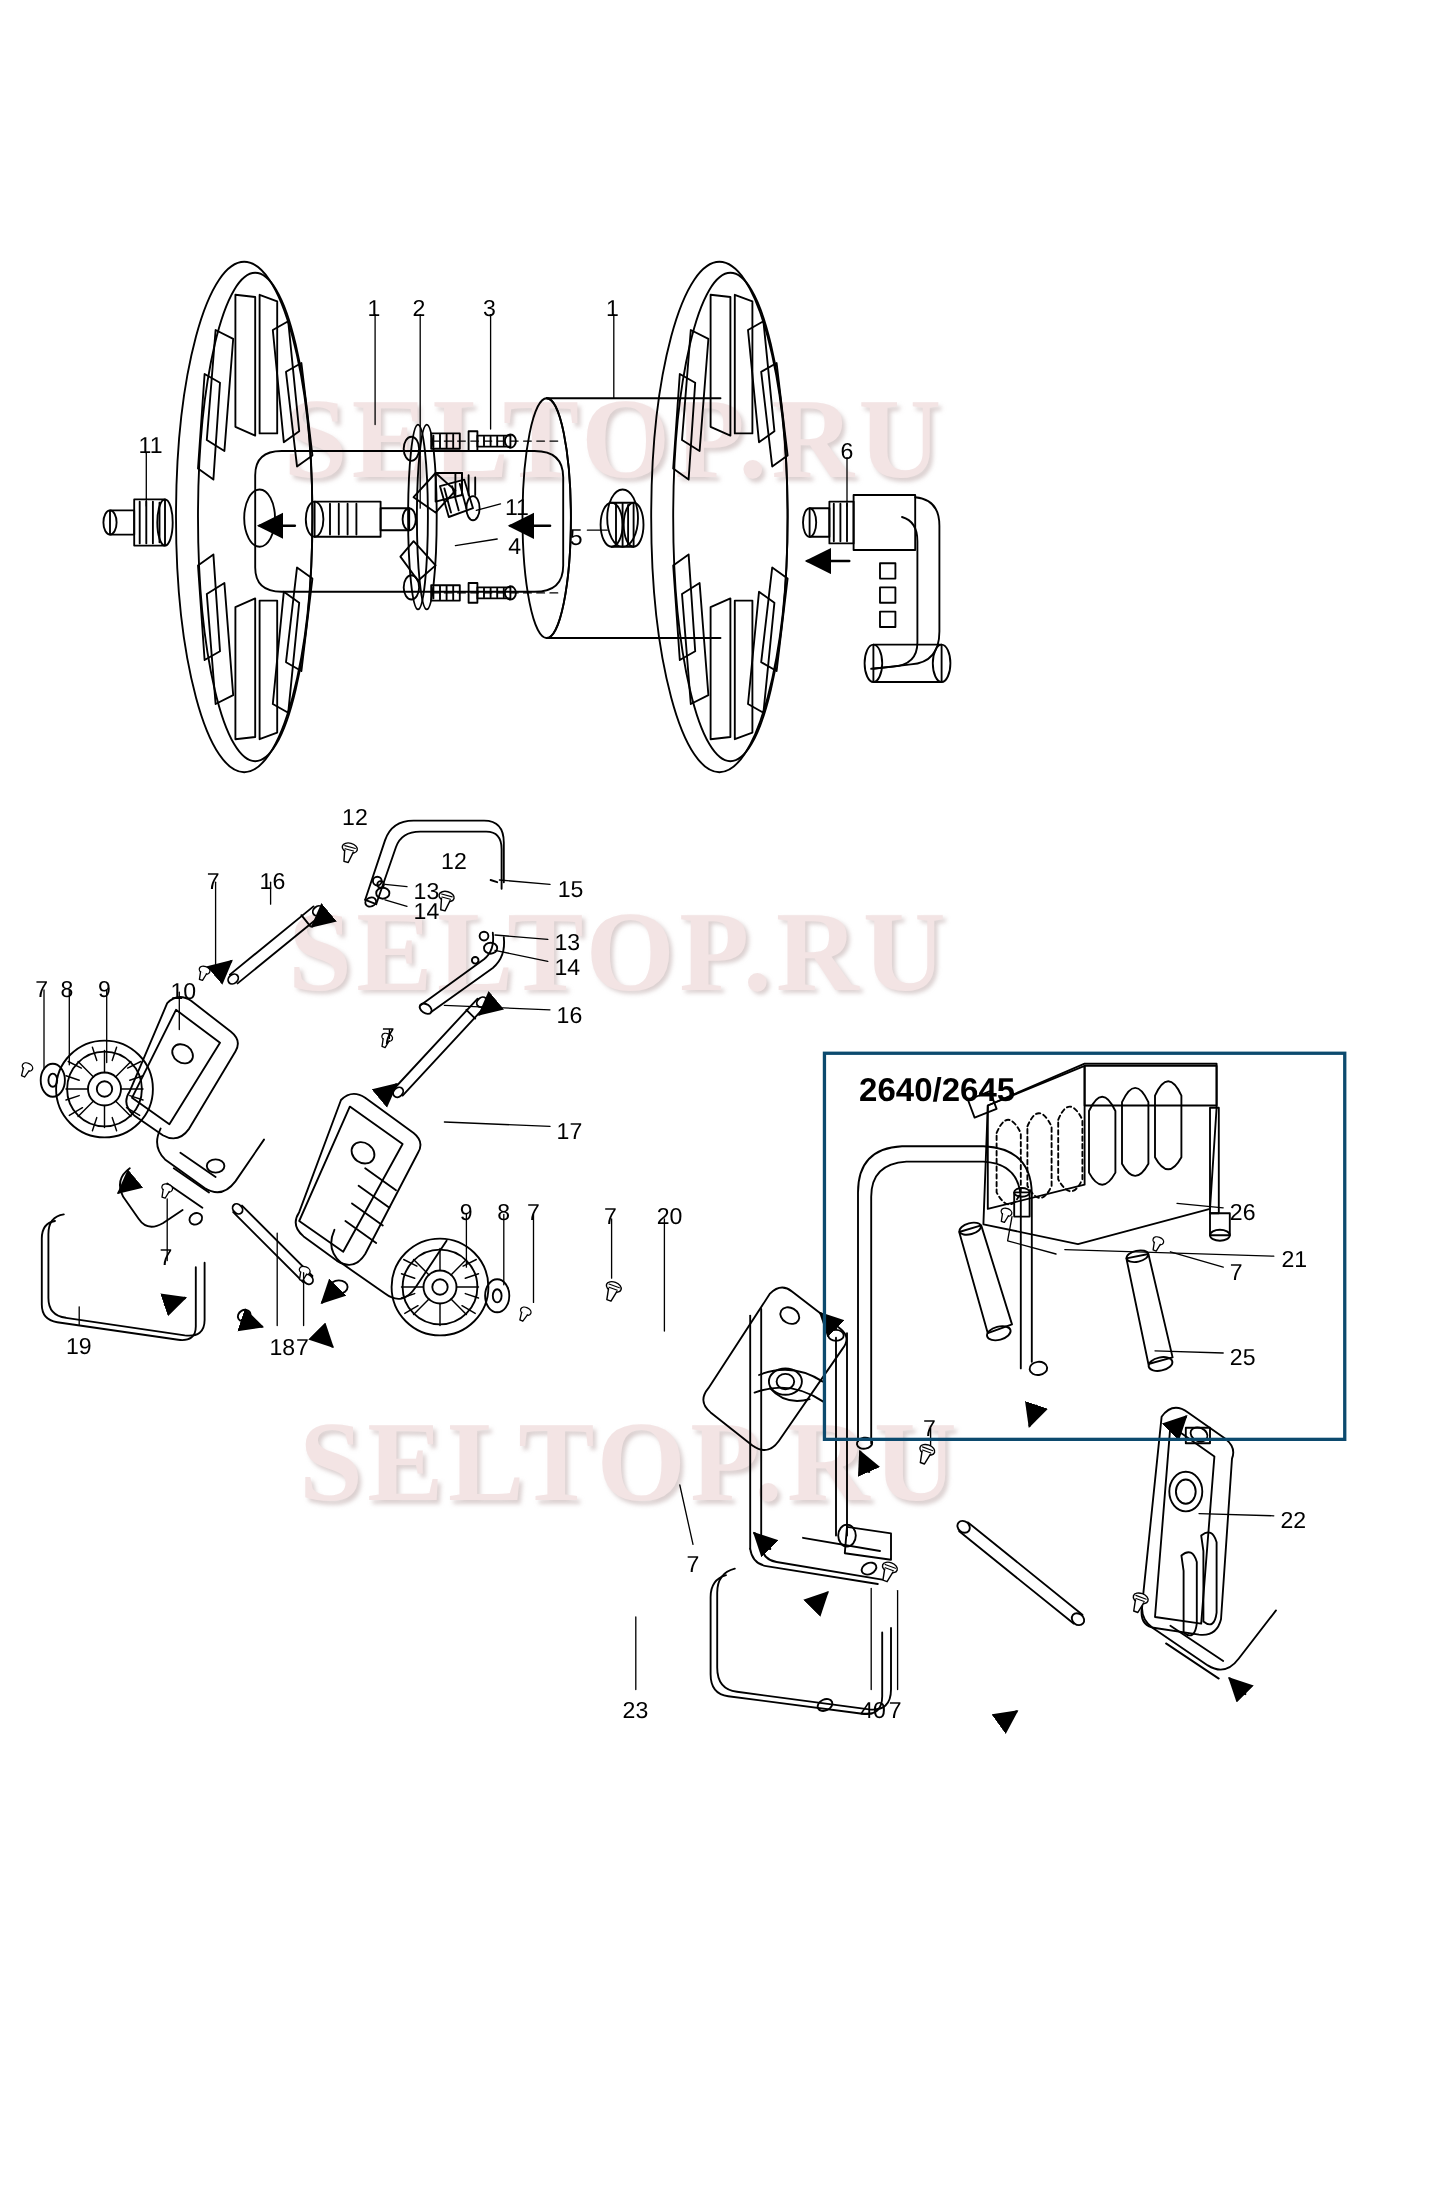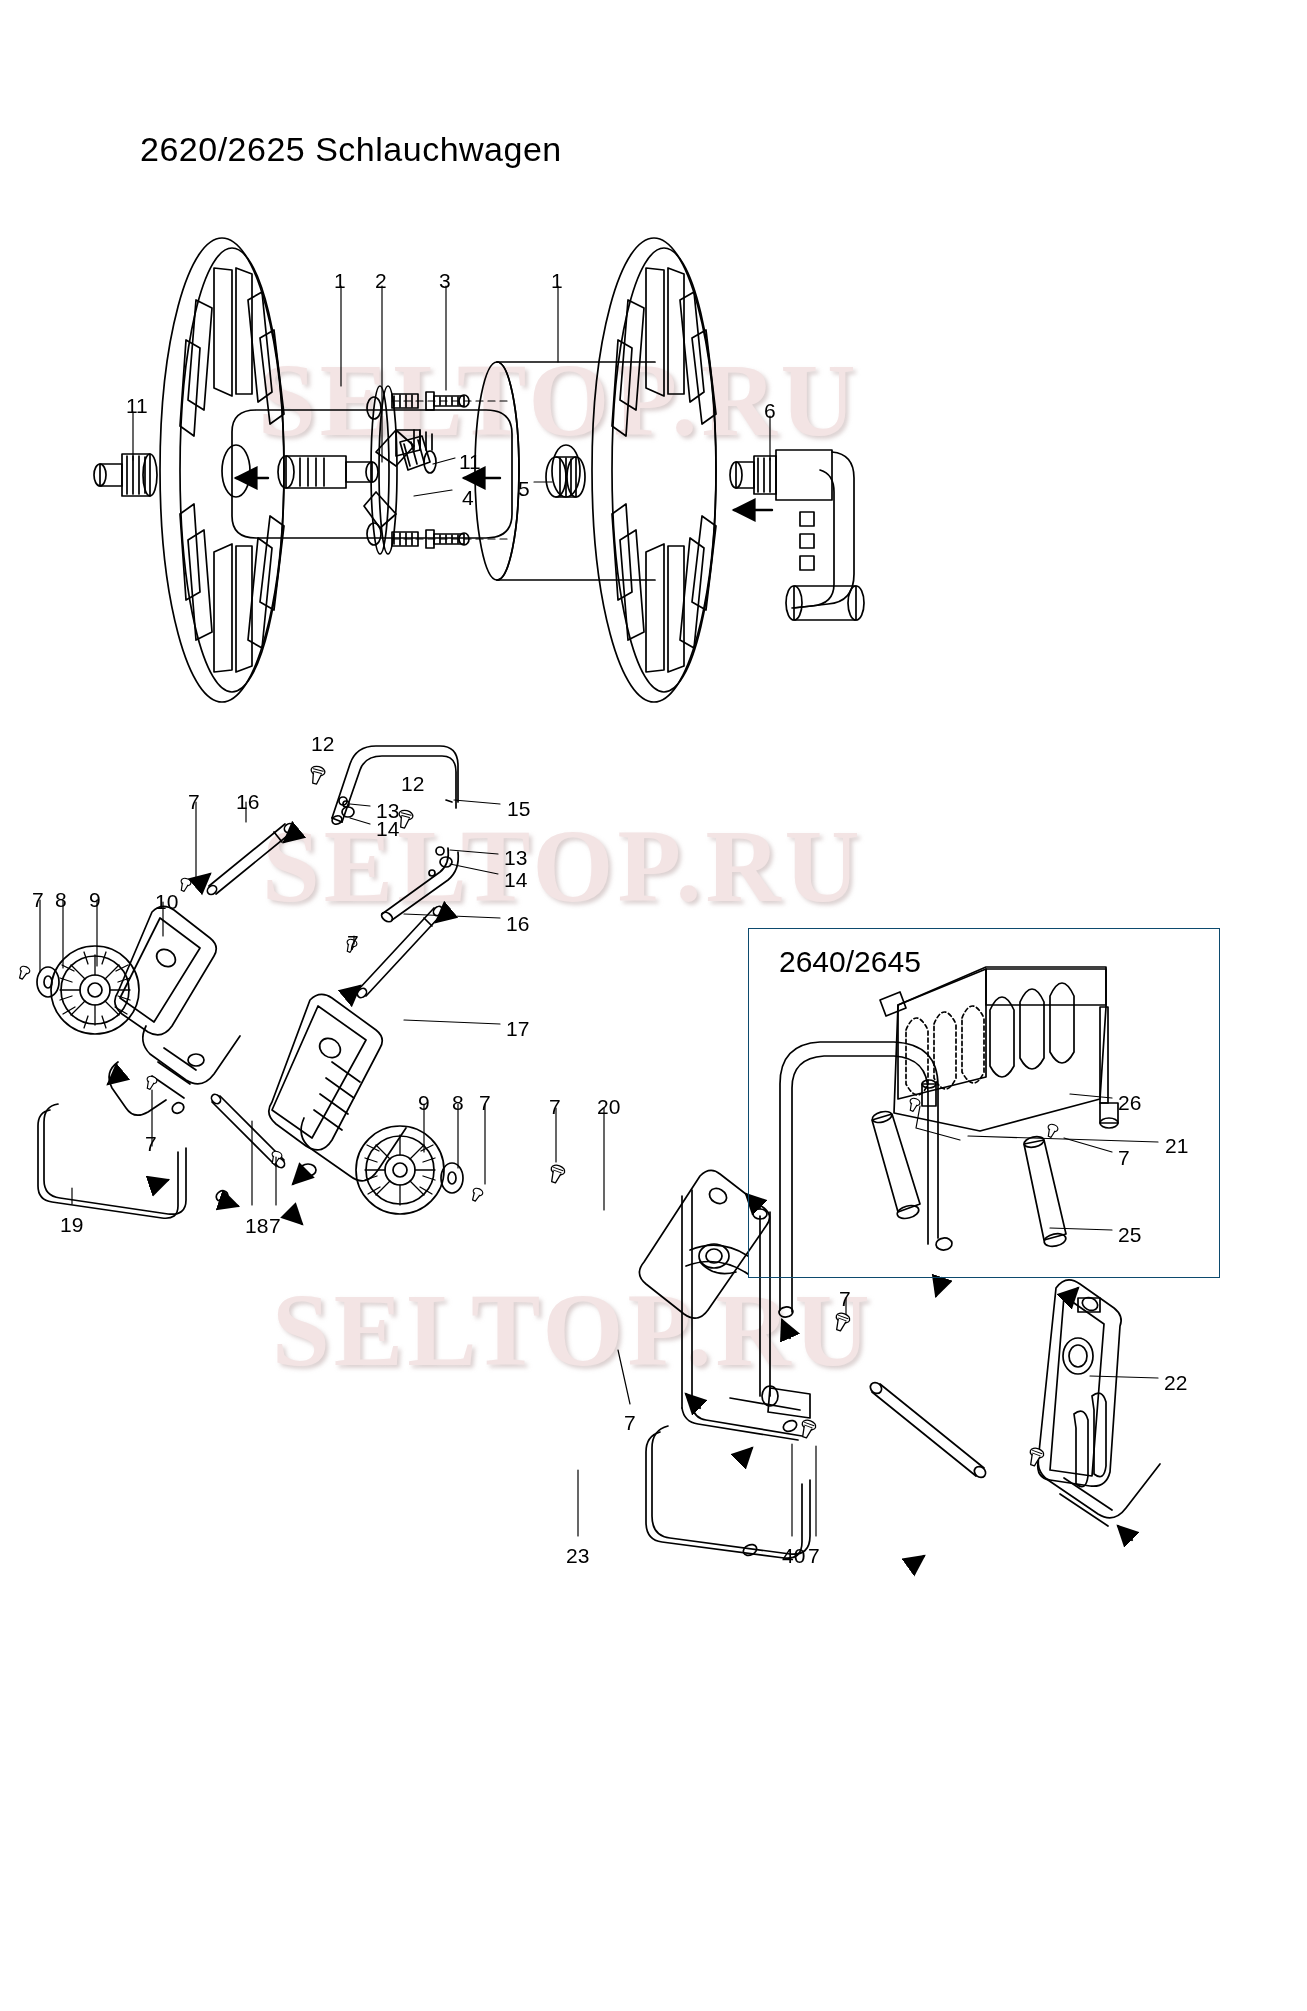--- a/index.html
+++ b/index.html
@@ -57,35 +57,34 @@
   .art{position:absolute;left:0;top:0;width:1307px;height:2011px;pointer-events:none;}
 
   
   .callout{
     position:absolute;font-size:21px;line-height:1;color:#000;
     font-family:"Liberation Sans",sans-serif;white-space:nowrap;
   }
 
   
   .inset-box{
-    position:absolute;left:748px;top:928px;width:470px;height:348px;
-    border:1px solid #0c4a6e;background:transparent;
+    position:absolute;left:748px;top:956px;width:470px;height:348px;
+    border:3px solid #0c4a6e;background:transparent;font-weight:bold;
   }
   .inset-title{
     position:absolute;left:30px;top:16px;font-size:30px;color:#000;
     white-space:nowrap;
   }
 </style>
 </head>
 <body>
 
 <div id="page">
 
 
-  <div class="title l1">2620/2625 Schlauchwagen</div>
 
   <div class="wm wm1">SELTOP.RU</div>
   <div class="wm wm2">SELTOP.RU</div>
   <div class="wm wm3">SELTOP.RU</div>
 
   <svg class="art" viewBox="0 0 1307 2011">
     <defs>
       <marker id="arrH" markerWidth="12" markerHeight="12" refX="9" refY="5" orient="auto">
         <path d="M0,0 L10,5 L0,10 z" fill="#000"></path>
       </marker>

